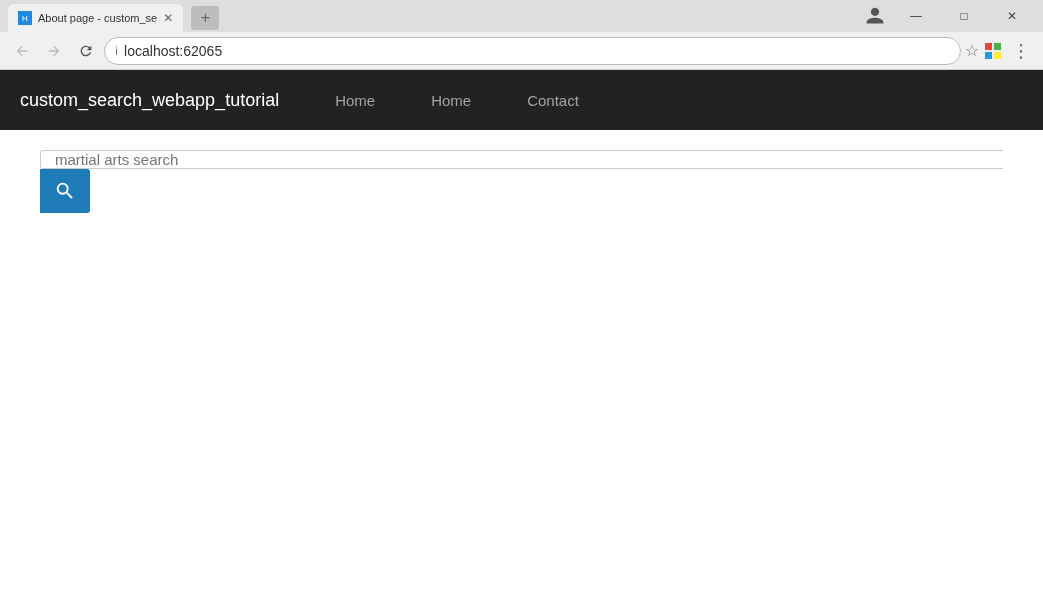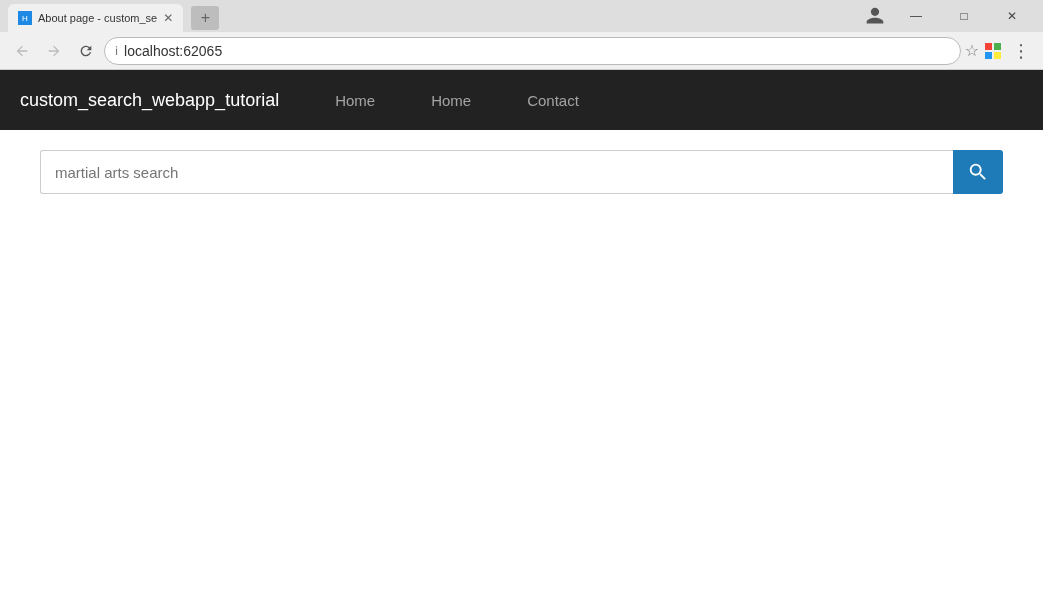--- a/index.html
+++ b/index.html
@@ -35,21 +35,21 @@
     .win-cell-4 { background: #ffeb3b; width: 7px; height: 7px; }
     .menu-btn { font-size: 18px; color: #555; cursor: pointer; width: 28px; height: 28px; display: flex; align-items: center; justify-content: center; border-radius: 50%; }
 
     
     .app-window { background: white; width: 100%; height: calc(592px - 70px); overflow: hidden; }
     .navbar { background: #222; display: flex; align-items: center; padding: 0 20px; height: 60px; gap: 36px; }
     .navbar-brand { color: white; font-size: 18px; font-weight: 500; text-decoration: none; margin-right: 10px; }
     .navbar-link { color: #a3a3a3; font-size: 15px; text-decoration: none; padding: 5px 10px; text-align: right; }
 
     .main-content { padding: 20px 40px; background: white; min-height: 400px; }
-    .search-form { display: flex; margin-bottom: 37px; }
+    .search-form { display: flex; margin-bottom: 37px; flex-direction: column; }
     .search-input { flex: 1; height: 44px; border: 1px solid #ccc; border-right: none; padding: 0 14px; font-size: 15px; outline: none; border-radius: 3px 0 0 3px; color: #555; }
     .search-btn { width: 50px; height: 44px; background: #1e7bb8; border: none; cursor: pointer; display: flex; align-items: center; justify-content: center; border-radius: 0 3px 3px 0; }
 
     .footer { padding: 10px 40px; font-size: 13px; color: #555; }
   </style>
 </head>
 <body>
 
 <div class="browser-chrome">
 

